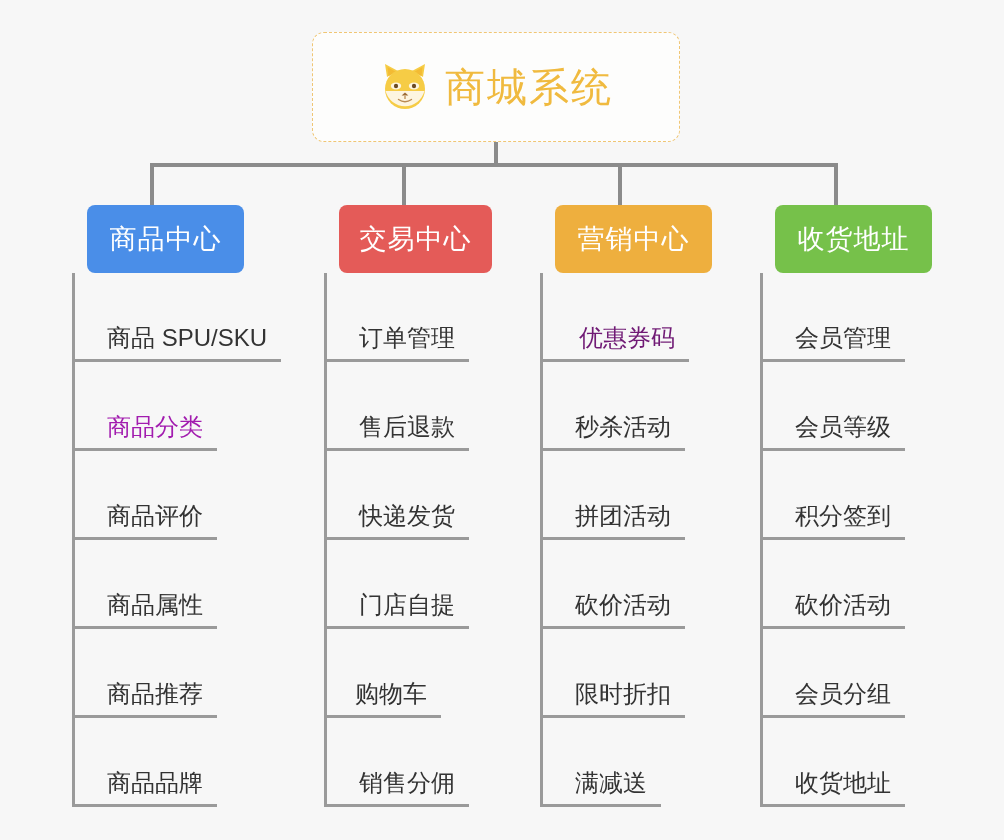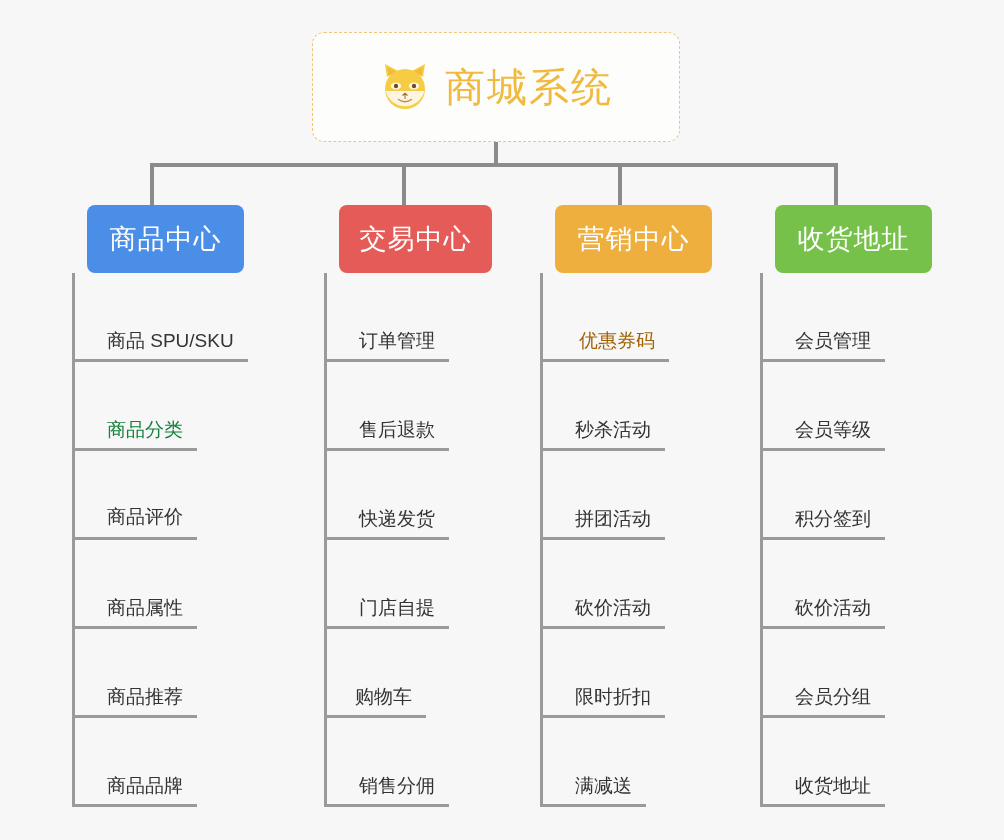--- a/index.html
+++ b/index.html
@@ -92,21 +92,21 @@
   }
   .leaf-item {
     position: relative;
     height: 89px;
     display: flex;
     align-items: flex-end;
     box-sizing: border-box;
   }
   .leaf-label {
     display: inline-block;
-    font-size: 19px;
+    font-size: 24px;
     color: #333333;
     white-space: nowrap;
     padding: 0 14px 7px 32px;
     border-bottom: 3px solid #9a9a9a;
     line-height: 1.15;
   }
 </style>
 </head>
 <body style="background: rgb(247, 247, 247);">
 
@@ -148,24 +148,24 @@
 
   <div class="branch branch-0">
     <div class="branch-header" style="background: rgb(74, 142, 232);">
       <span>商品中心</span>
     </div>
     <div class="leaf-list" style="border-left-color: rgb(154, 154, 154);">
       <div class="leaf-item">
           <span class="leaf-label" style="border-bottom-color: rgb(154, 154, 154); color: rgb(51, 51, 51);">商品 SPU/SKU</span>
         </div>
       <div class="leaf-item">
-          <span class="leaf-label" style="border-bottom-color: rgb(154, 154, 154); color: #15803d;">商品分类</span>
-        </div>
-      <div class="leaf-item">
-          <span class="leaf-label" style="border-bottom-color: rgb(154, 154, 154); color: rgb(51, 51, 51); font-family: Liberation Mono, monospace;">商品评价</span>
+          <span class="leaf-label" style="border-bottom-color: rgb(154, 154, 154); color: #a21caf;">商品分类</span>
+        </div>
+      <div class="leaf-item">
+          <span class="leaf-label" style="border-bottom-color: rgb(154, 154, 154); color: rgb(51, 51, 51);">商品评价</span>
         </div>
       <div class="leaf-item">
           <span class="leaf-label" style="border-bottom-color: rgb(154, 154, 154); color: rgb(51, 51, 51);">商品属性</span>
         </div>
       <div class="leaf-item">
           <span class="leaf-label" style="border-bottom-color: rgb(154, 154, 154); color: rgb(51, 51, 51);">商品推荐</span>
         </div>
       <div class="leaf-item">
           <span class="leaf-label" style="border-bottom-color: rgb(154, 154, 154); color: rgb(51, 51, 51);">商品品牌</span>
         </div>
@@ -197,21 +197,21 @@
         </div>
     </div>
   </div>
 
   <div class="branch branch-2">
     <div class="branch-header" style="background: rgb(238, 175, 62);">
       <span>营销中心</span>
     </div>
     <div class="leaf-list" style="border-left-color: rgb(154, 154, 154);">
       <div class="leaf-item">
-          <span class="leaf-label" style="border-bottom-color: rgb(154, 154, 154); color: #a16207; padding-left: 36px;">优惠券码</span>
+          <span class="leaf-label" style="border-bottom-color: rgb(154, 154, 154); color: #701a75; padding-left: 36px;">优惠券码</span>
         </div>
       <div class="leaf-item">
           <span class="leaf-label" style="border-bottom-color: rgb(154, 154, 154); color: rgb(51, 51, 51);">秒杀活动</span>
         </div>
       <div class="leaf-item">
           <span class="leaf-label" style="border-bottom-color: rgb(154, 154, 154); color: rgb(51, 51, 51);">拼团活动</span>
         </div>
       <div class="leaf-item">
           <span class="leaf-label" style="border-bottom-color: rgb(154, 154, 154); color: rgb(51, 51, 51);">砍价活动</span>
         </div>

